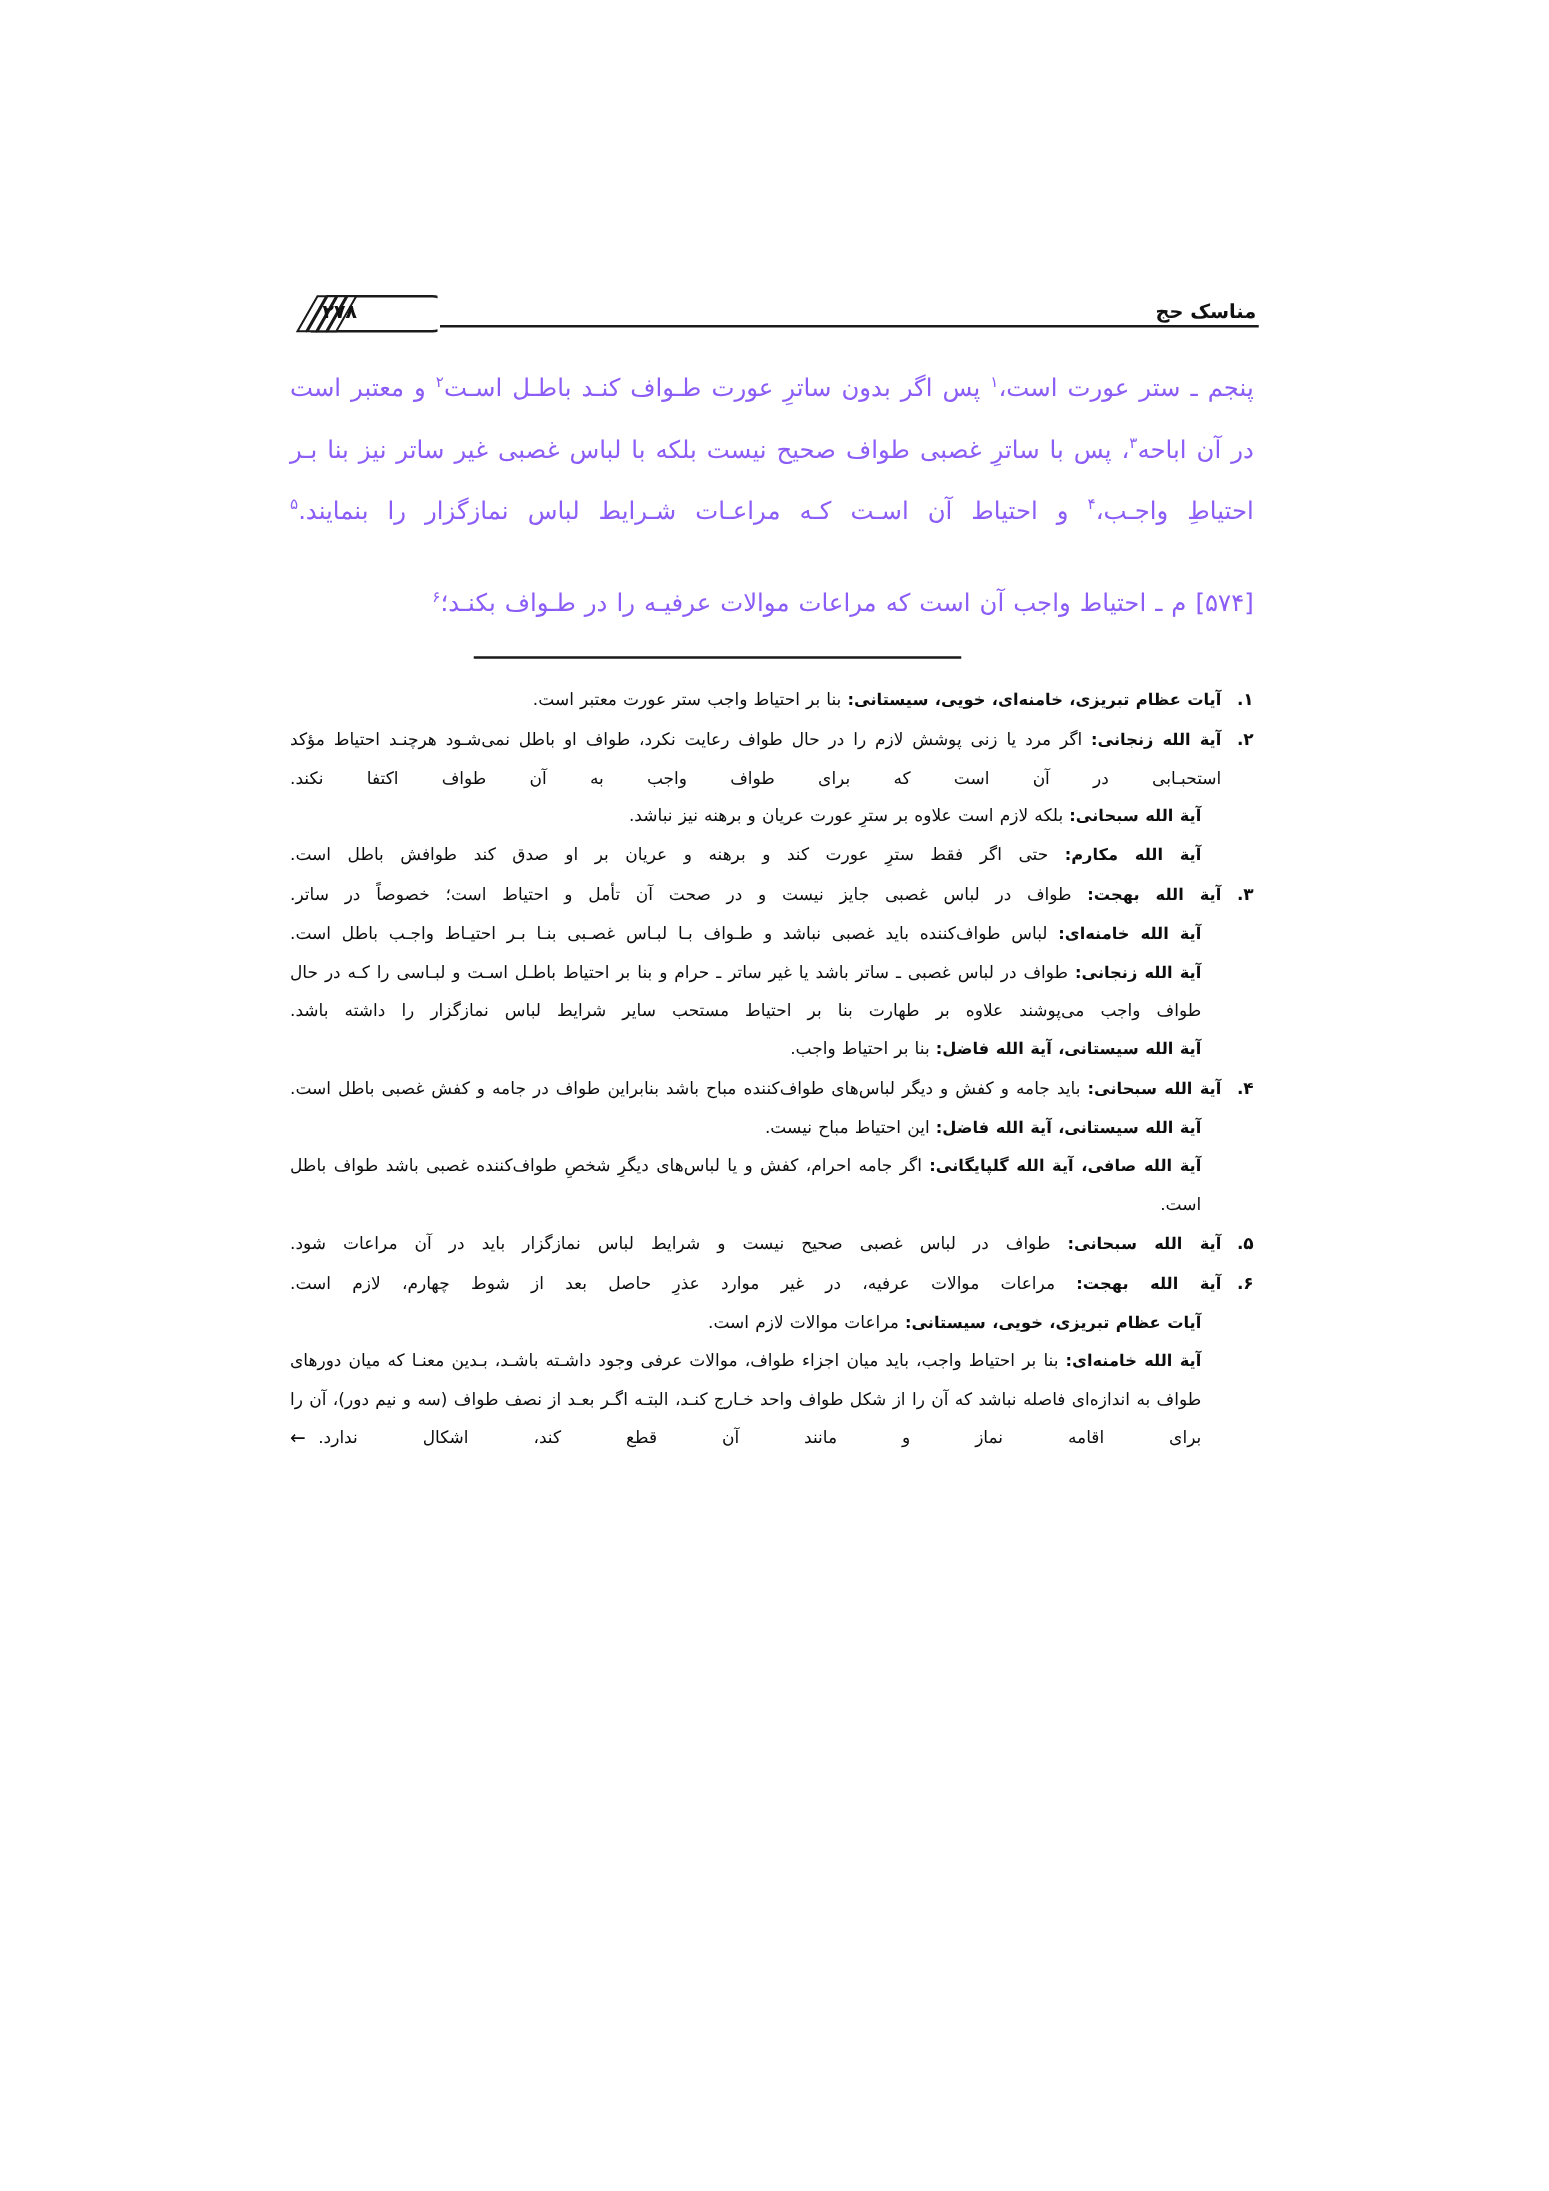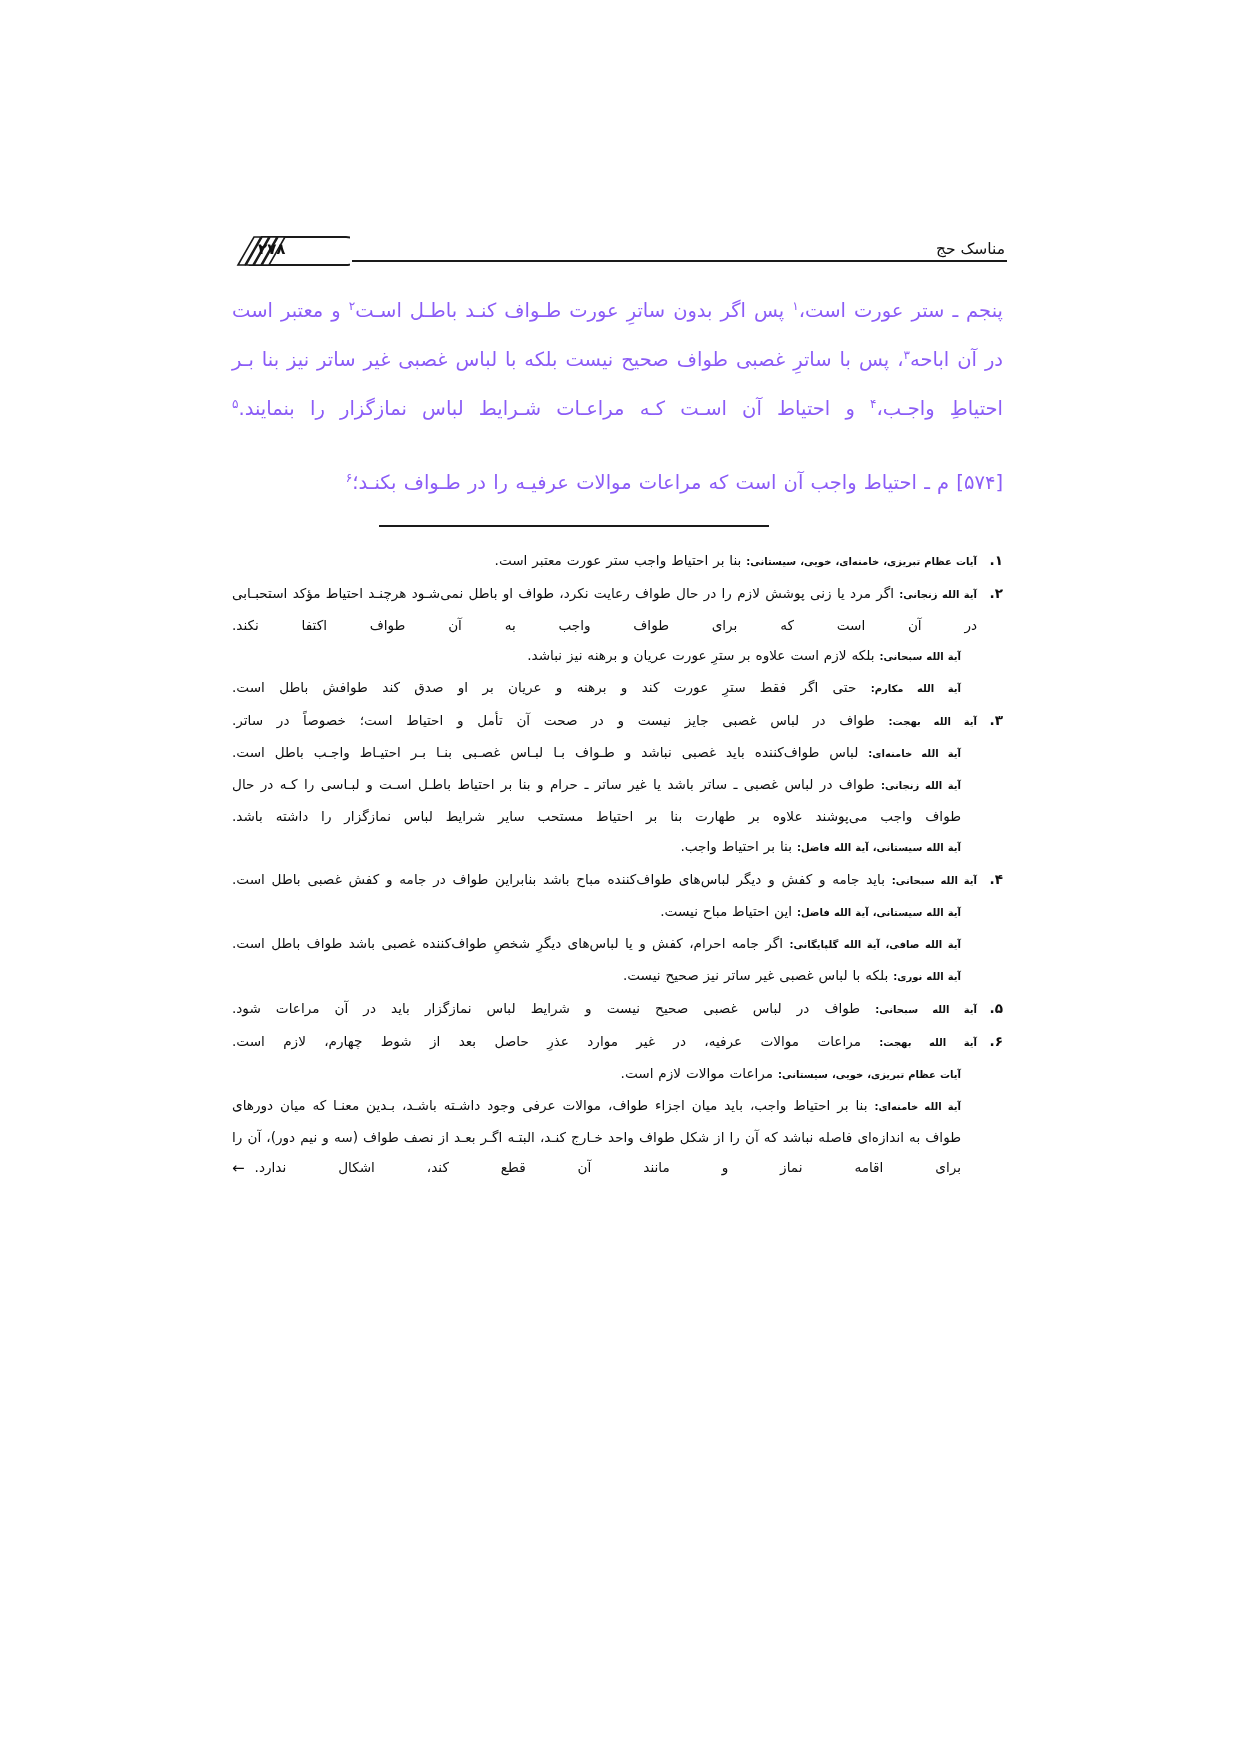--- a/index.html
+++ b/index.html
@@ -34,21 +34,21 @@
     right: 0;
     left: 120px;
     bottom: 6px;
     border-bottom: 2.4px solid #1a1a1a;
   }
   .header-title {
     position: absolute;
     right: 2px;
     bottom: 11px;
     font-size: 15.5px;
-    font-weight: normal;
+    font-weight: bold;
     color: #111;
     letter-spacing: 0.2px;
     line-height: 1;
   }
   .page-badge {
     position: absolute;
     left: 0;
     bottom: -1px;
     width: 118px;
     height: 34px;
@@ -129,21 +129,21 @@
     font-size: 13.6px;
     line-height: 30px;
     color: #0d0d0d;
     text-align: justify;
     text-align-last: justify;
     word-spacing: 0.6px;
   }
   .fn-line.tail { text-align-last: right; }
   .fn-src {
     font-weight: bold;
-    font-size: 10px;
+    font-size: 13px;
   }
   .fn-sub {
     margin-right: 16px;
   }
   .arrow-glyph {
     display: inline-block;
     font-size: 15px;
     line-height: 1;
     padding-right: 10px;
     transform: translateY(1px);
@@ -200,21 +200,20 @@
           <div class="fn-line fn-sub"><span class="fn-src">آیة الله زنجانی:</span><span> طواف در لباس غصبی ـ ساتر باشد یا غیر ساتر ـ حرام و بنا بر احتیاط باطـل اسـت و لبـاسی را کـه در حال طواف واجب می‌پوشند علاوه بر طهارت بنا بر احتیاط مستحب سایر شرایط لباس نمازگزار را داشته باشد.</span></div>
           <div class="fn-line fn-sub tail"><span class="fn-src">آیة الله سیستانی، آیة الله فاضل:</span><span> بنا بر احتیاط واجب.</span></div>
         </div>
       </div>
       <div class="fn-item">
         <div class="fn-marker">۴.</div>
         <div class="fn-body">
           <div class="fn-line"><span class="fn-src">آیة الله سبحانی:</span><span> باید جامه و کفش و دیگر لباس‌های طواف‌کننده مباح باشد بنابراین طواف در جامه و کفش غصبی باطل است.</span></div>
           <div class="fn-line fn-sub tail"><span class="fn-src">آیة الله سیستانی، آیة الله فاضل:</span><span> این احتیاط مباح نیست.</span></div>
           <div class="fn-line fn-sub"><span class="fn-src">آیة الله صافی، آیة الله گلپایگانی:</span><span> اگر جامه احرام، کفش و یا لباس‌های دیگرِ شخصِ طواف‌کننده غصبی باشد طواف باطل است.</span></div>
-          <div class="fn-line fn-sub tail"><span class="fn-src">آیة الله نوری:</span><span> بلکه با لباس غصبی غیر ساتر نیز صحیح نیست.</span></div>
         </div>
       </div>
       <div class="fn-item">
         <div class="fn-marker">۵.</div>
         <div class="fn-body">
           <div class="fn-line"><span class="fn-src">آیة الله سبحانی:</span><span> طواف در لباس غصبی صحیح نیست و شرایط لباس نمازگزار باید در آن مراعات شود.</span></div>
         </div>
       </div>
       <div class="fn-item">
         <div class="fn-marker">۶.</div>

